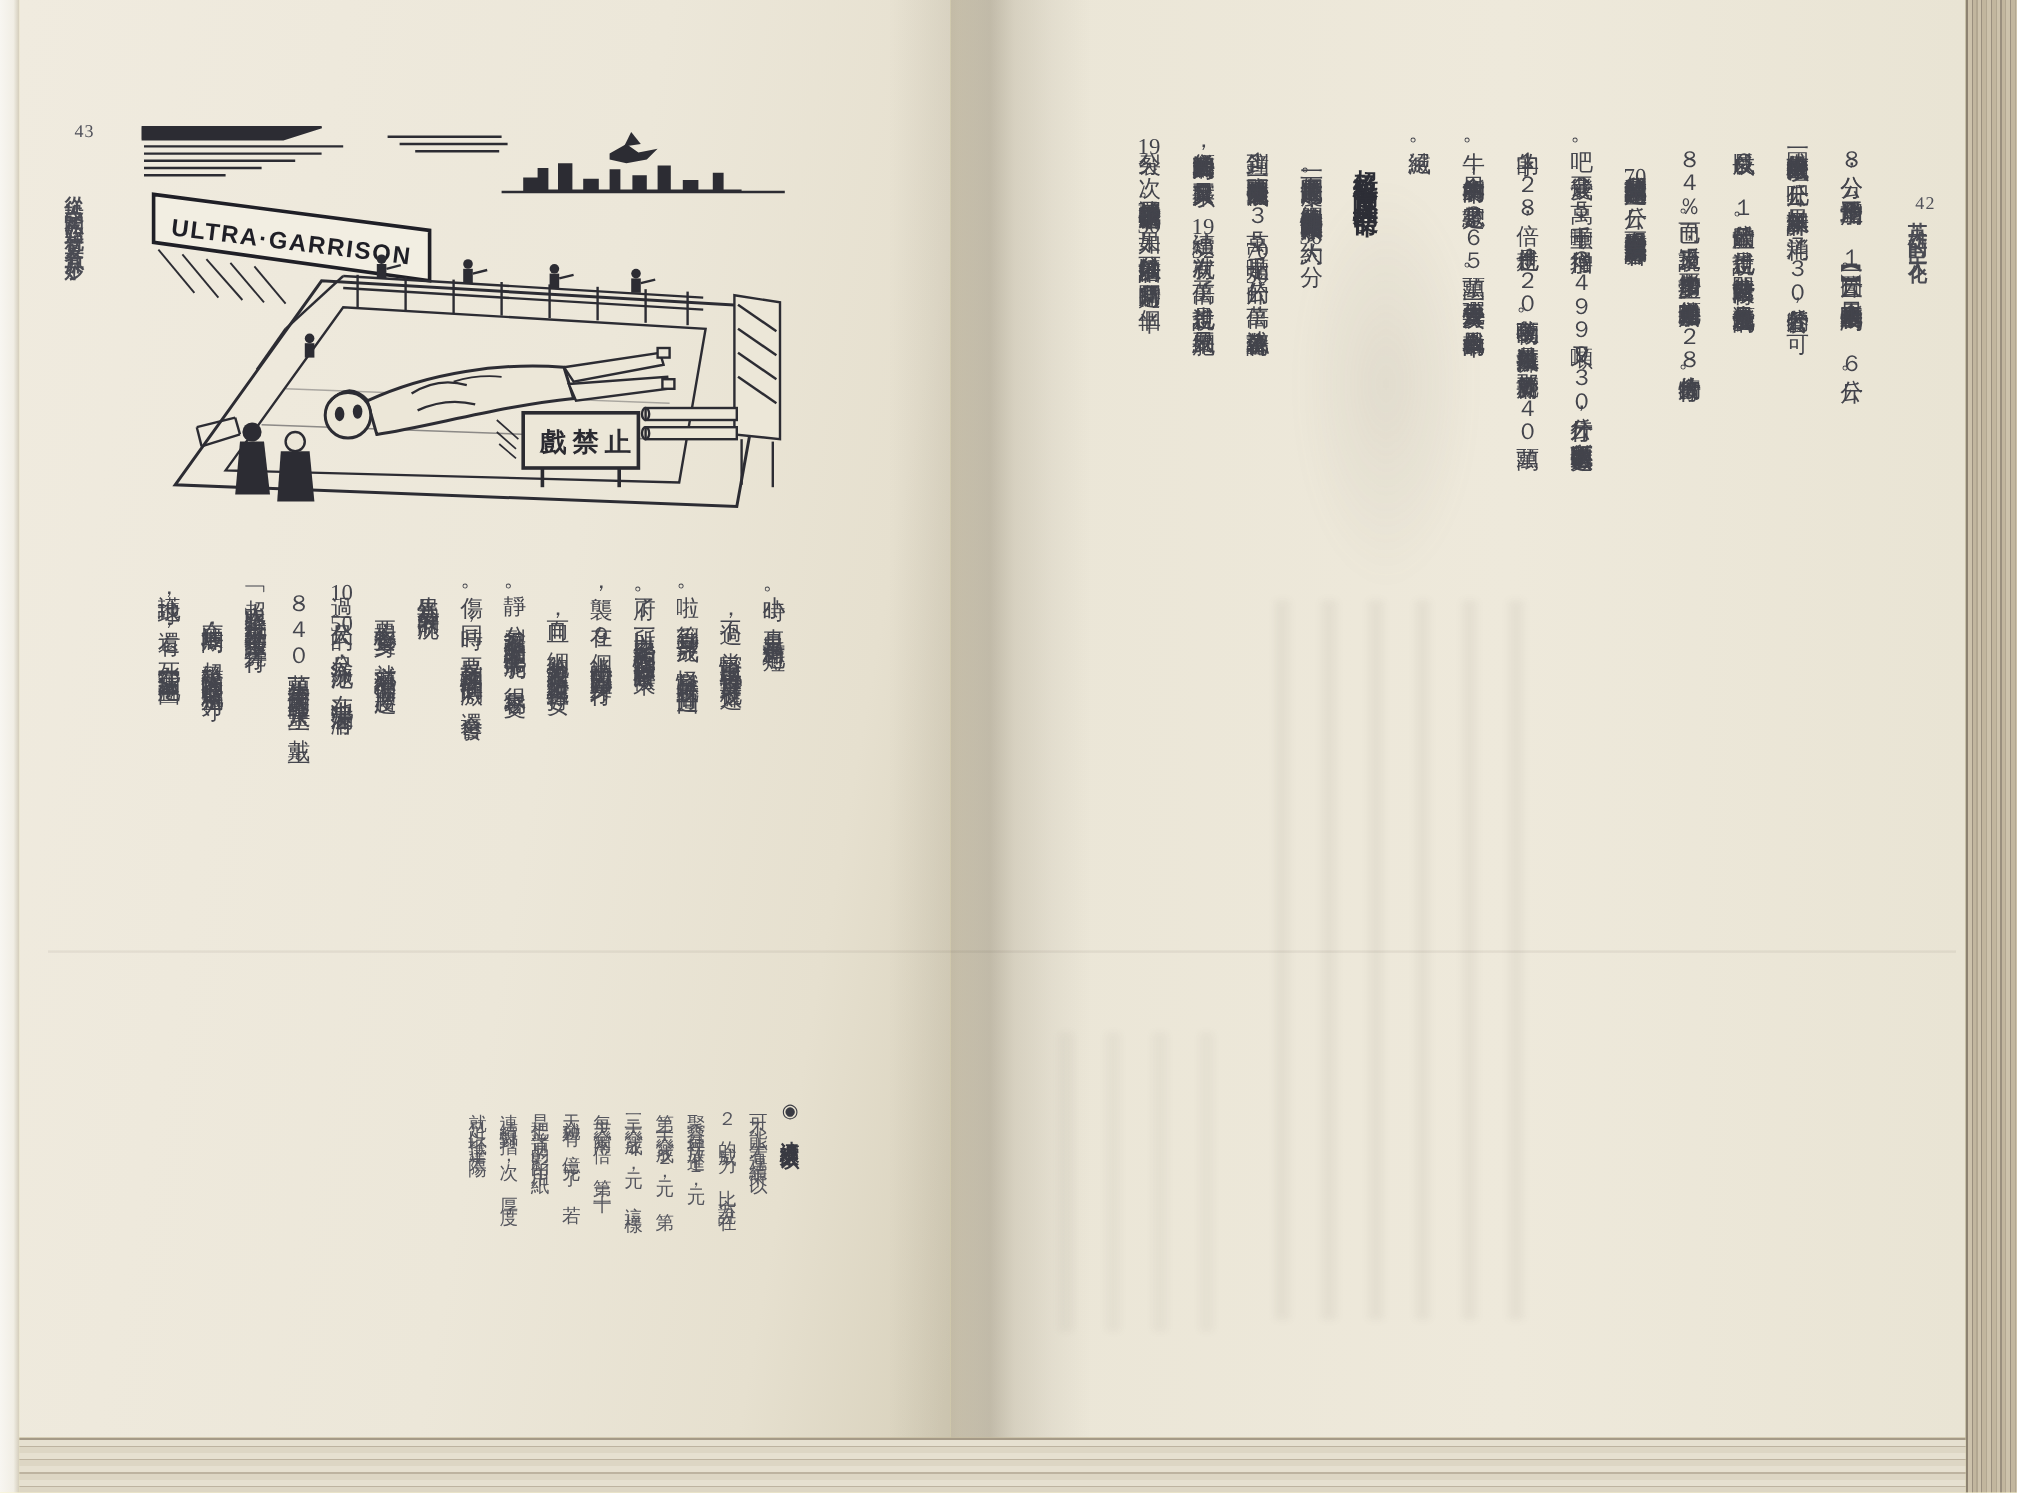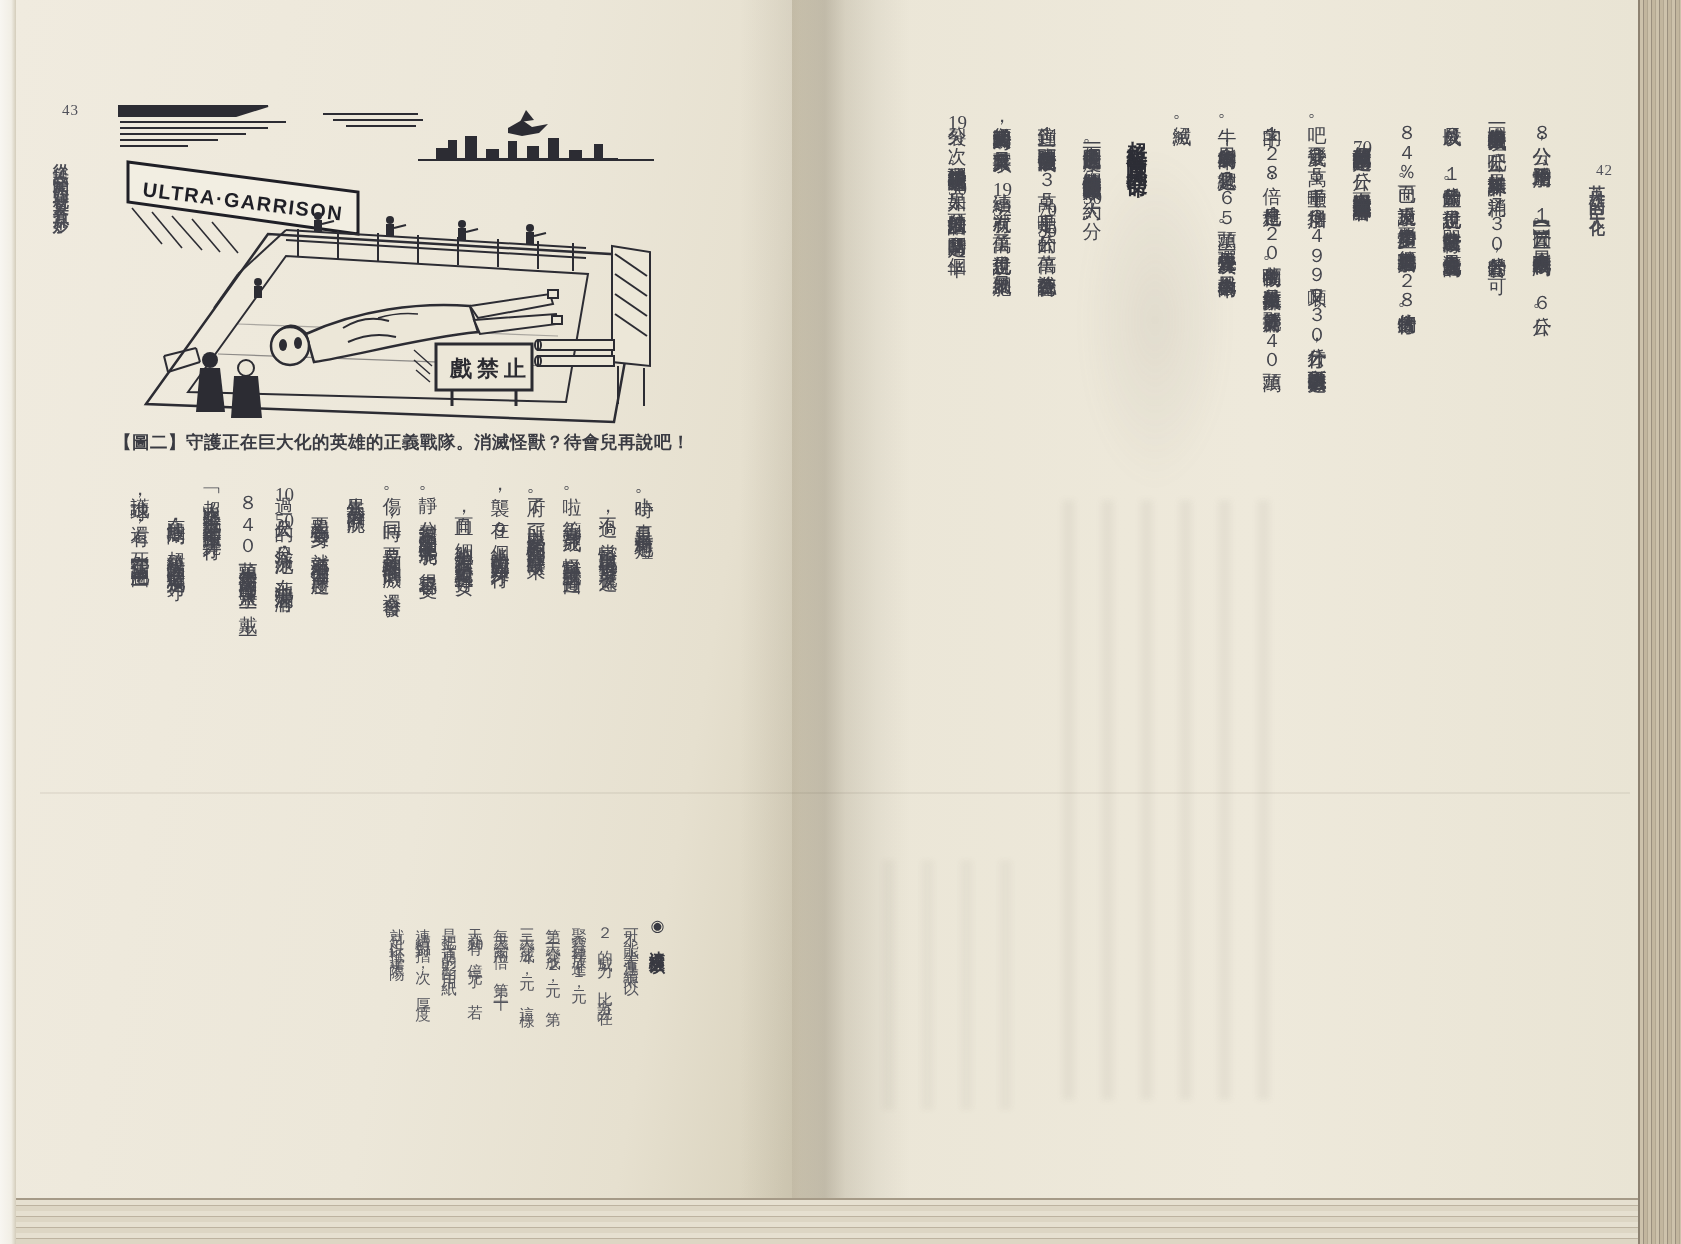--- a/index.html
+++ b/index.html
@@ -192,21 +192,20 @@
       <path d="M116 272 L140 272 L144 314 L113 314 Z" fill="#2c2c33"></path>
       <g stroke="#2c2c33" stroke-width="2" fill="none">
         <line x1="46" y1="252" x2="78" y2="244"></line>
           <line x1="50" y1="268" x2="82" y2="258"></line>
         <line x1="46" y1="252" x2="50" y2="268"></line>
           <line x1="78" y1="244" x2="82" y2="258"></line>
       </g>
     </g>
   </svg>
 
-  <div class="caption">【圖二】守護正在巨大化的英雄的正義戰隊。消滅怪獸？待會兒再說吧！</div>
 
   <div class="vtext body-left" style="left:122px;top:482px;width:540px;height:432px;">
     <div class="col">小時。真是出乎意料地短。</div>
     <div class="col ind">不過，當怪獸出現後再變身可就太遲</div>
     <div class="col">啦。等到變身完成，怪獸早就收工打道回</div>
     <div class="col">府了。所以一定要能夠預測怪獸什麼時候來</div>
     <div class="col">襲，在９個半小時前開始變身才行。</div>
     <div class="col ind">而且，細胞分裂過程中必須絕對保持安</div>
     <div class="col">靜。分裂過程中的細胞非常脆弱，很容易受</div>
     <div class="col">傷。同時，要是受到物理性的刺激，還會發</div>

